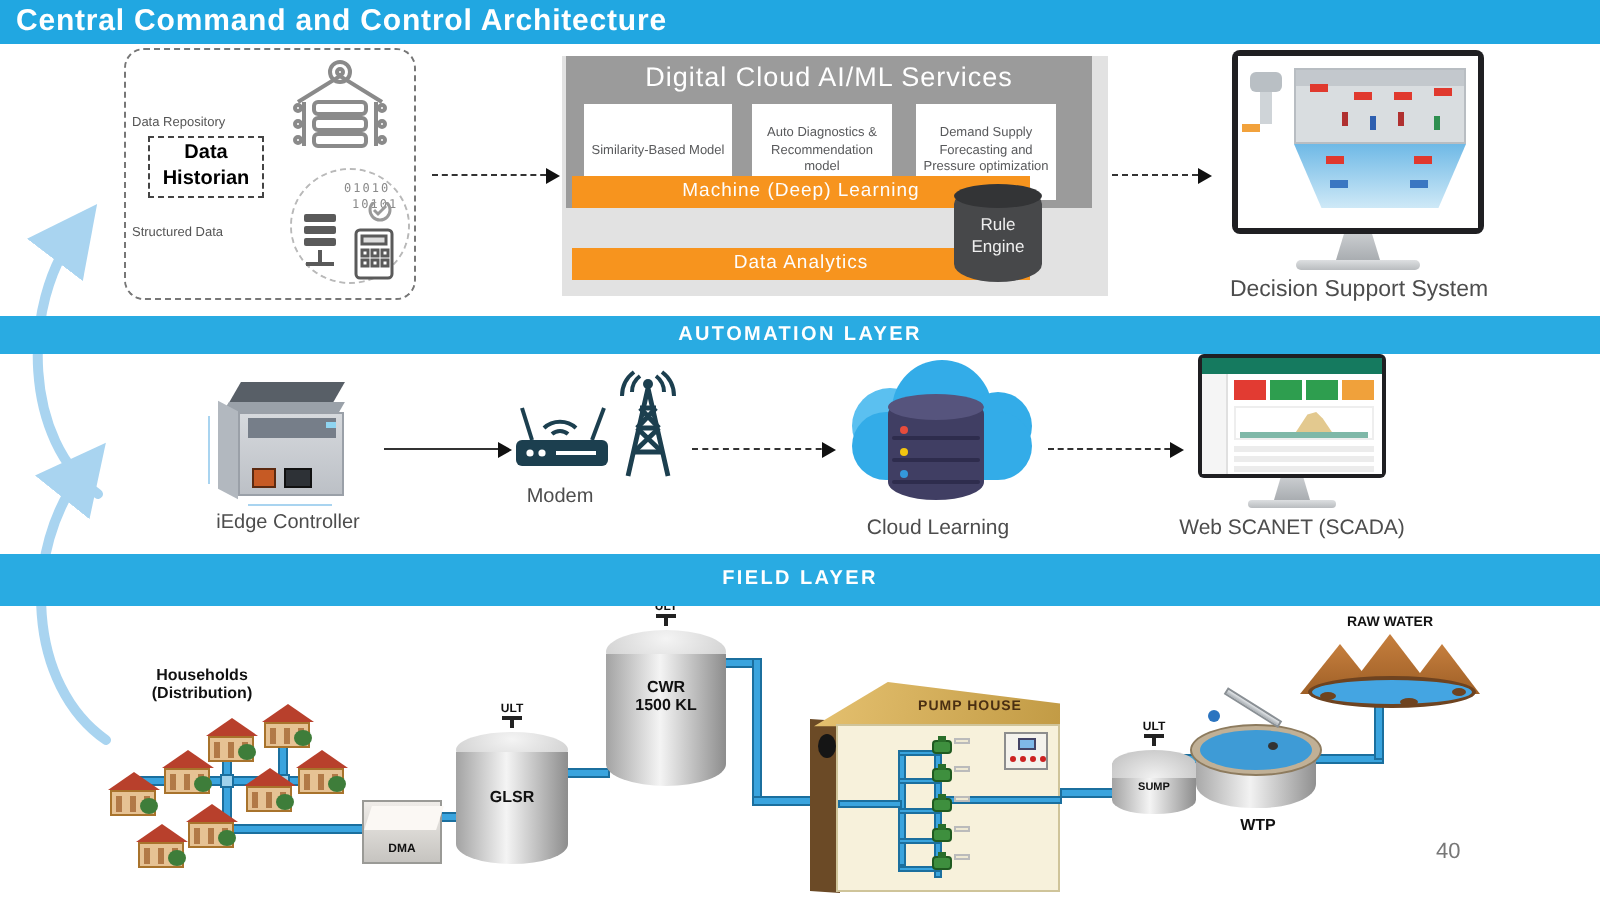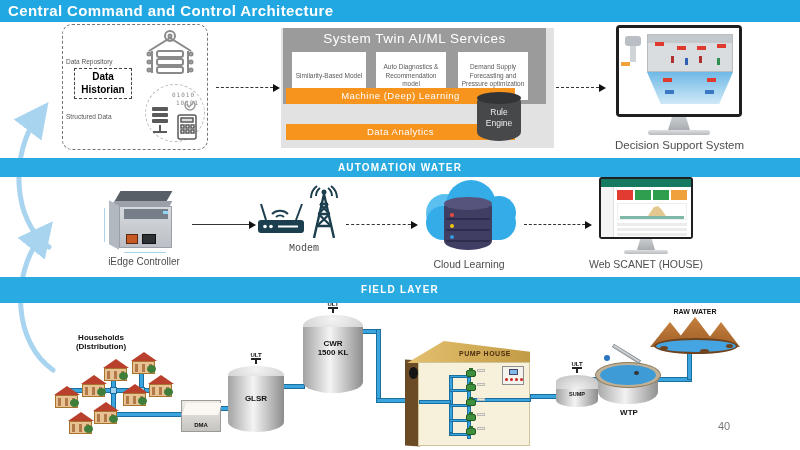--- a/index.html
+++ b/index.html
@@ -210,21 +210,21 @@
 </div>
 
 <div class="abs tiny-label" style="left:66px;top:113px;width:72px;">Structured Data</div>
 
 <div class="abs darrow" style="left:216px;top:87px;width:62px;">
     <span class="head"></span>
   </div>
 
 <div class="abs dt-outer"></div>
 <div class="abs dt-header"></div>
-<div class="abs dt-title">System Twin AI/ML Services</div>
+<div class="abs dt-title">Digital Cloud AI/ML Services</div>
 <div class="abs dt-card" style="left:292px;width:74px;">Similarity-Based Model</div>
 <div class="abs dt-card" style="left:376px;width:70px;">Auto Diagnostics &amp; Recommendation model</div>
 <div class="abs dt-card" style="left:458px;width:70px;">Demand Supply Forecasting and Pressure optimization</div>
 <div class="abs dt-bar" style="top:88px;">Machine (Deep) Learning</div>
 <div class="abs dt-bar" style="top:124px;">Data Analytics</div>
 <div class="abs rule-cyl"><span>Rule Engine</span></div>
 
 <div class="abs darrow" style="left:556px;top:87px;width:48px;">
     <span class="head"></span>
   </div>
@@ -246,21 +246,21 @@
     <span class="fig" style="left:66px;top:30px;background:#2e5fb0;"></span>
     <span class="fig" style="left:80px;top:28px;background:#b03030;"></span>
     <span class="fig" style="left:98px;top:30px;background:#2e8f50;"></span>
     <span class="tagb" style="left:2px;top:34px;background:#f2a23c;"></span>
   </div>
 </div>
 <div class="abs stand" style="left:668px;top:117px;width:22px;height:13px;"></div>
 <div class="abs mbase" style="left:648px;top:130px;width:62px;height:5px;"></div>
 <div class="abs alabel" style="left:592px;top:139px;width:175px;font-size:11.5px;">Decision Support System</div>
 
-<div class="abs layer-banner banner-auto">AUTOMATION WATER</div>
+<div class="abs layer-banner banner-auto">AUTOMATION LAYER</div>
 
 <div class="abs ie-top"></div>
 <div class="abs ie-top2"></div>
 <div class="abs ie-side"></div>
 <div class="abs ie-body">
   <div class="ie-band"></div>
     <div class="ie-led"></div>
   <div class="ie-port1"></div>
     <div class="ie-port2"></div>
 </div>
@@ -291,21 +291,21 @@
     </g>
     <circle cx="68" cy="8" r="2.5" fill="#1C3F4F"></circle>
     <g stroke="#1C3F4F" stroke-width="2" fill="none">
       <path d="M60 12 a10 10 0 0 1 4 -8"></path>
         <path d="M55 14 a15 15 0 0 1 6 -12"></path>
       <path d="M76 12 a10 10 0 0 0 -4 -8"></path>
         <path d="M81 14 a15 15 0 0 0 -6 -12"></path>
     </g>
   </svg>
 </div>
-<div class="abs alabel" style="left:268px;top:243px;width:72px;font-family:Liberation Mono, monospace;">Modem</div>
+<div class="abs alabel" style="left:244px;top:243px;width:72px;">Modem</div>
 
 <div class="abs darrow" style="left:346px;top:224px;width:70px;">
     <span class="head"></span>
   </div>
 
 <div class="abs" style="left:420px;top:180px;width:98px;height:76px;z-index:2">
   <span class="cloud-blob" style="left:6px;top:14px;width:38px;height:38px;background:#5BC0F0;"></span>
   <span class="cloud-blob" style="left:26px;top:0;width:50px;height:50px;"></span>
   <span class="cloud-blob" style="left:62px;top:16px;width:34px;height:34px;"></span>
   <span class="cloud-blob" style="left:6px;top:26px;width:90px;height:34px;border-radius:17px;"></span>
@@ -336,21 +336,21 @@
         <span class="sc-peak"></span>
         <span class="sc-base"></span>
       </div>
     <span class="sc-row" style="top:44px;"></span>
       <span class="sc-row" style="top:49px;"></span>
       <span class="sc-row" style="top:54px;"></span>
   </div>
 </div>
 <div class="abs stand" style="left:637px;top:239px;width:18px;height:11px;"></div>
 <div class="abs mbase" style="left:624px;top:250px;width:44px;height:4px;"></div>
-<div class="abs alabel" style="left:566px;top:258px;width:160px;font-size:10.5px;">Web SCANET (HOUSE)</div>
+<div class="abs alabel" style="left:566px;top:258px;width:160px;font-size:10.5px;">Web SCANET (SCADA)</div>
 
 <div class="abs layer-banner banner-field">FIELD LAYER</div>
 
 <div class="abs flabel" style="left:58px;top:333px;width:86px;font-size:8px;">
   <div>Households</div>
   <div>(Distribution)</div>
 </div>
 
 <div class="abs pipe" style="left:111px;top:370px;width:5px;height:46px;"></div>
 <div class="abs pipe" style="left:66px;top:388px;width:96px;height:5px;"></div>

